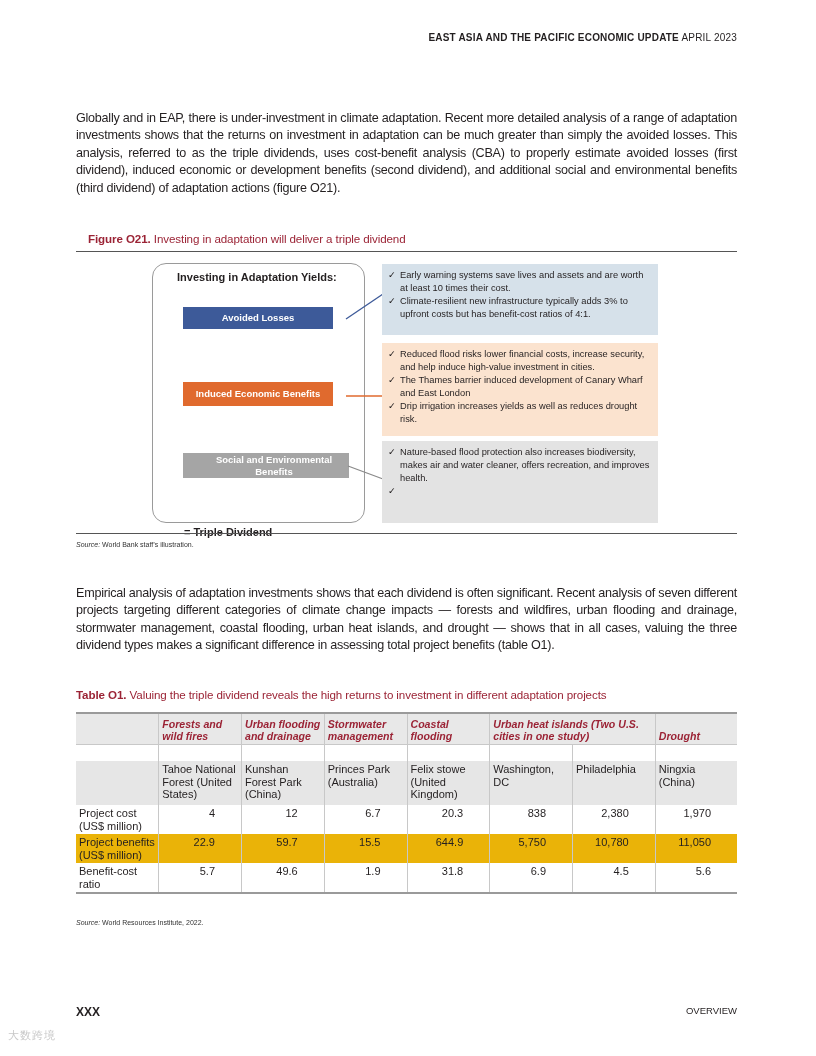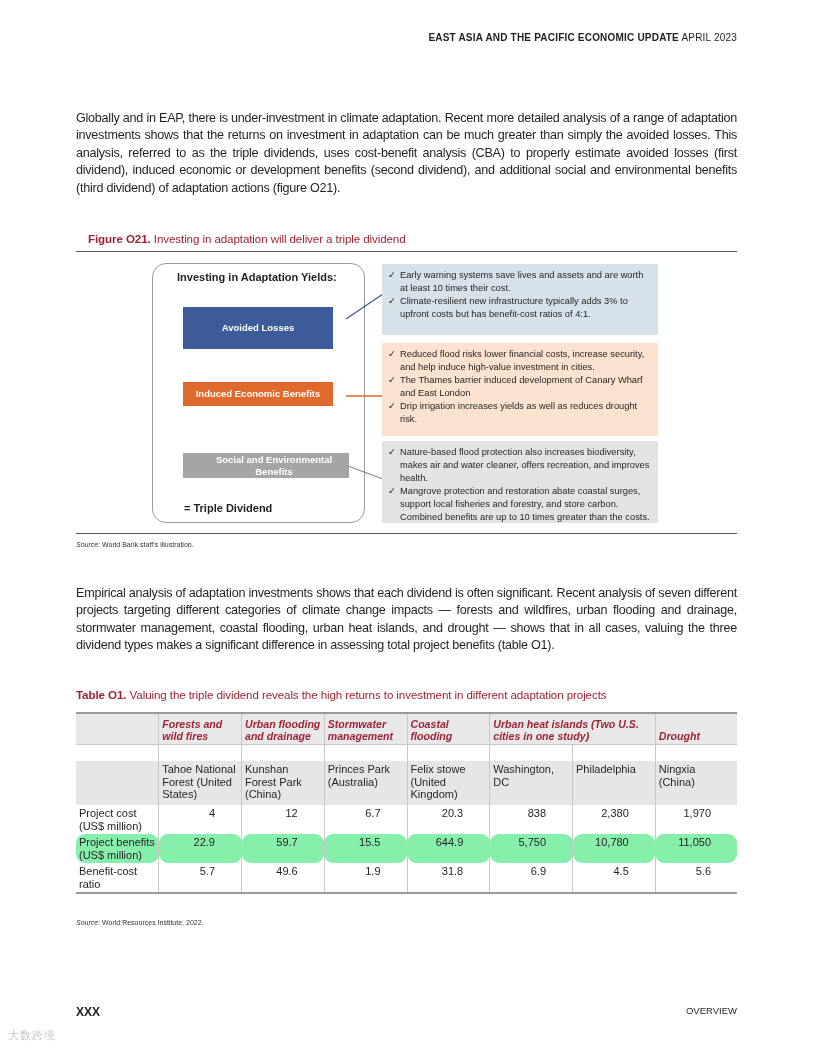--- a/index.html
+++ b/index.html
@@ -22,24 +22,24 @@
   .source i { font-style:italic; }
   .s1 { top:541px; }
   .s2 { top:919px; }
 
   
   .fig-box { position:absolute; left:152px; top:263px; width:211px; height:258px;
              border:1px solid #9a9a9a; border-radius:14px; background:#fff; }
   .fig-title { position:absolute; left:177px; top:271px; font-size:11px; font-weight:bold; }
   .bar { position:absolute; left:183px; width:150px; color:#fff; font-size:9.5px; font-weight:bold;
          display:flex; align-items:center; justify-content:center; text-align:center; line-height:12px; }
-  .bar-blue { top:307px; height:42px; background:#3d5a99; }
+  .bar-blue { top:307px; height:22px; background:#3d5a99; }
   .bar-orange { top:382px; height:24px; background:#e06a2e; }
   .bar-gray { top:453px; height:25px; background:#a5a5a5;padding-left:16px; }
-  .triple { position:absolute; left:184px; top:502px; font-size:11px; font-weight:bold; }
+  .triple { position:absolute; left:184px; top:526px; font-size:11px; font-weight:bold; }
   .connector { position:absolute; left:0; top:0; width:816px; height:1056px; pointer-events:none; }
 
   .panel { position:absolute; left:382px; width:276px; font-size:9.3px; line-height:13px;
            padding:5px 6px 4px 6px; box-sizing:border-box; }
   .panel-blue { top:264px; height:71px; background:#d6e1ea; }
   .panel-orange { top:343px; height:93px; background:#fbe3cf; }
   .panel-gray { top:441px; height:82px; background:#e3e3e3; }
   .panel ul { list-style:none; margin:0; padding:0; }
   .panel li { position:relative; padding-left:12px; }
   .panel li .chk { position:absolute; left:0; top:0; }
@@ -48,21 +48,21 @@
   .tbl { position:absolute; left:76px; top:712px; width:661px; border-collapse:collapse;
          font-size:11px; line-height:12.5px; border-top:2px solid #9a9a9a; border-bottom:2px solid #9a9a9a; }
   .tbl td, .tbl th { border-left:1px solid #c8c8c8; padding:2px 3px; vertical-align:top; }
   .tbl td:first-child, .tbl th:first-child { border-left:none;margin-left:47px; }
   .tbl th { color:#9b2335; font-style:italic; font-weight:bold; font-size:10.6px; text-align:left;
             background:#e8e8e8; vertical-align:bottom; line-height:12px; }
   .tbl tr.head th { height:26px; }
   .tbl tr.spacer td { height:12px; border-top:1px solid #c8c8c8; background:#fff; }
   .tbl tr.names td { background:#e6e6e6; height:40px; }
   .tbl tr.white td { background:#fff; }
-  .tbl tr.gray td { background:#86efac;border-radius:9px; }
+  .tbl tr.gray td { background:#eab308; }
   .tbl td.num { text-align:right; padding-right:26px; }
   .tbl td.lbl { text-align:left; }
   .col0 { width:81px; } .col1 { width:81px; } .col2 { width:81px; } .col3 { width:81px; }
   .col4 { width:81px; } .col5 { width:81px; } .col6 { width:81px; } .col7 { width:80px; }
 
   .footer-left { position:absolute; left:76px; top:1005px; font-size:12px; font-weight:bold; }
   .footer-right { position:absolute; right:79px; top:1005px; font-size:9.5px; }
   .watermark { position:absolute; left:8px; top:1028px; font-size:11px; color:#c8c8c8; letter-spacing:1px; }
 </style>
 </head>
@@ -103,21 +103,21 @@
 <div class="panel panel-orange">
   <ul>
     <li><span class="chk">✓</span><span>Reduced flood risks lower financial costs, increase security, and help induce high-value investment in cities.</span></li>
     <li><span class="chk">✓</span><span>The Thames barrier induced development of Canary Wharf and East London</span></li>
     <li><span class="chk">✓</span><span>Drip irrigation increases yields as well as reduces drought risk.</span></li>
   </ul>
 </div>
 <div class="panel panel-gray">
   <ul>
     <li><span class="chk">✓</span><span>Nature-based flood protection also increases biodiversity, makes air and water cleaner, offers recreation, and improves health.</span></li>
-    <li><span class="chk">✓</span><span>Mangrove protection and restoration abate coastal surges, support local fisheries and forestry, and store carbon. Combined benefits are up to 10 times greater than the costs.</span></li>
+    <li><span class="chk">✓</span></li>
   </ul>
 </div>
 
 <div class="rule r2"></div>
 <div class="source s1">
   <i>Source:</i>
   <span>World Bank staff’s illustration.</span>
 </div>
 
 <p class="para p2" style="margin:0">Empirical analysis of adaptation investments shows that each dividend is often significant. Recent analysis of seven different projects targeting different categories of climate change impacts — forests and wildfires, urban flooding and drainage, stormwater management, coastal flooding, urban heat islands, and drought — shows that in all cases, valuing the three dividend types makes a significant difference in assessing total project benefits (table O1).</p>

